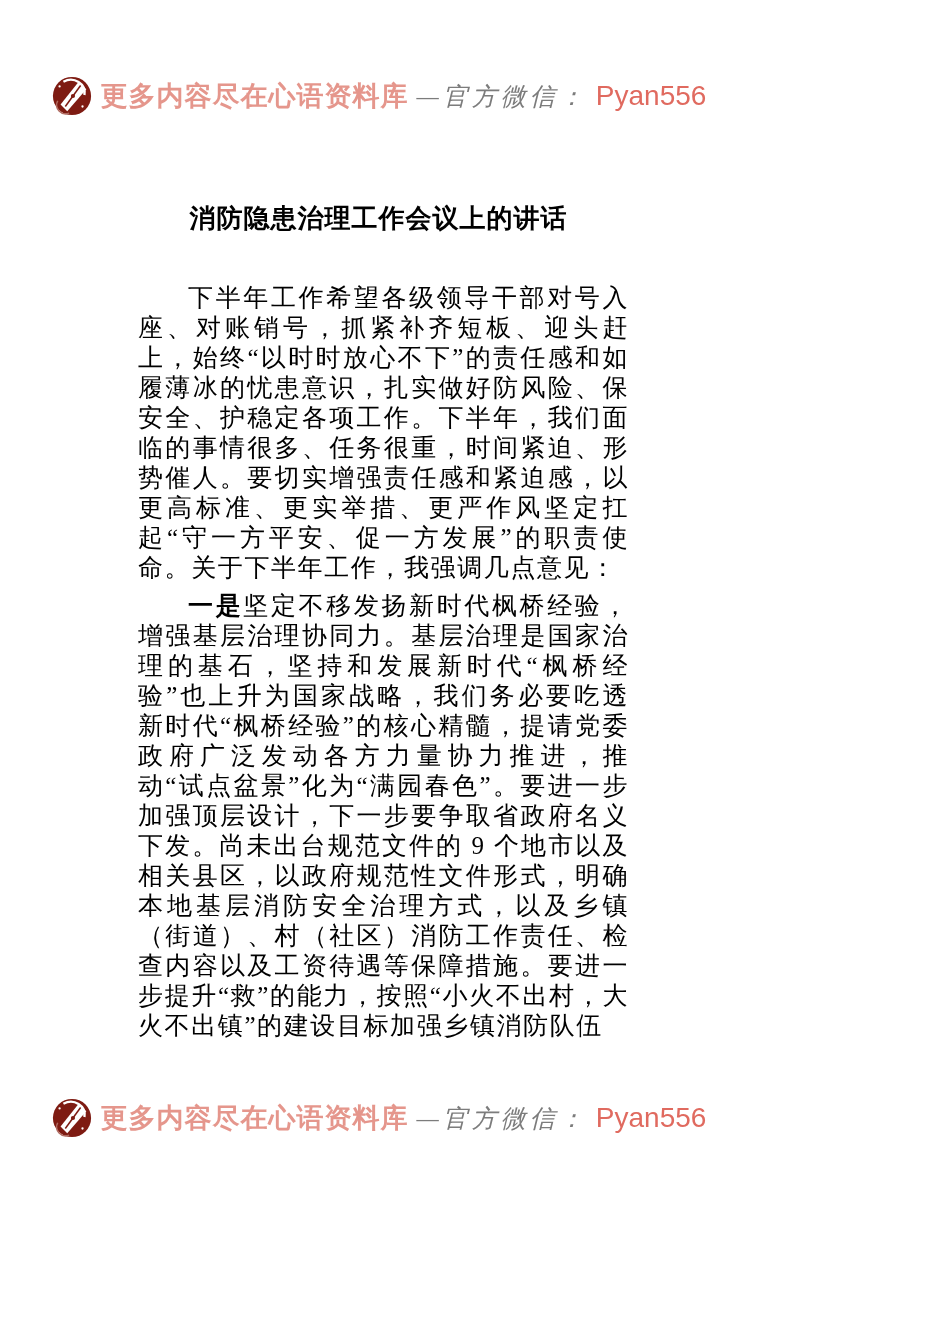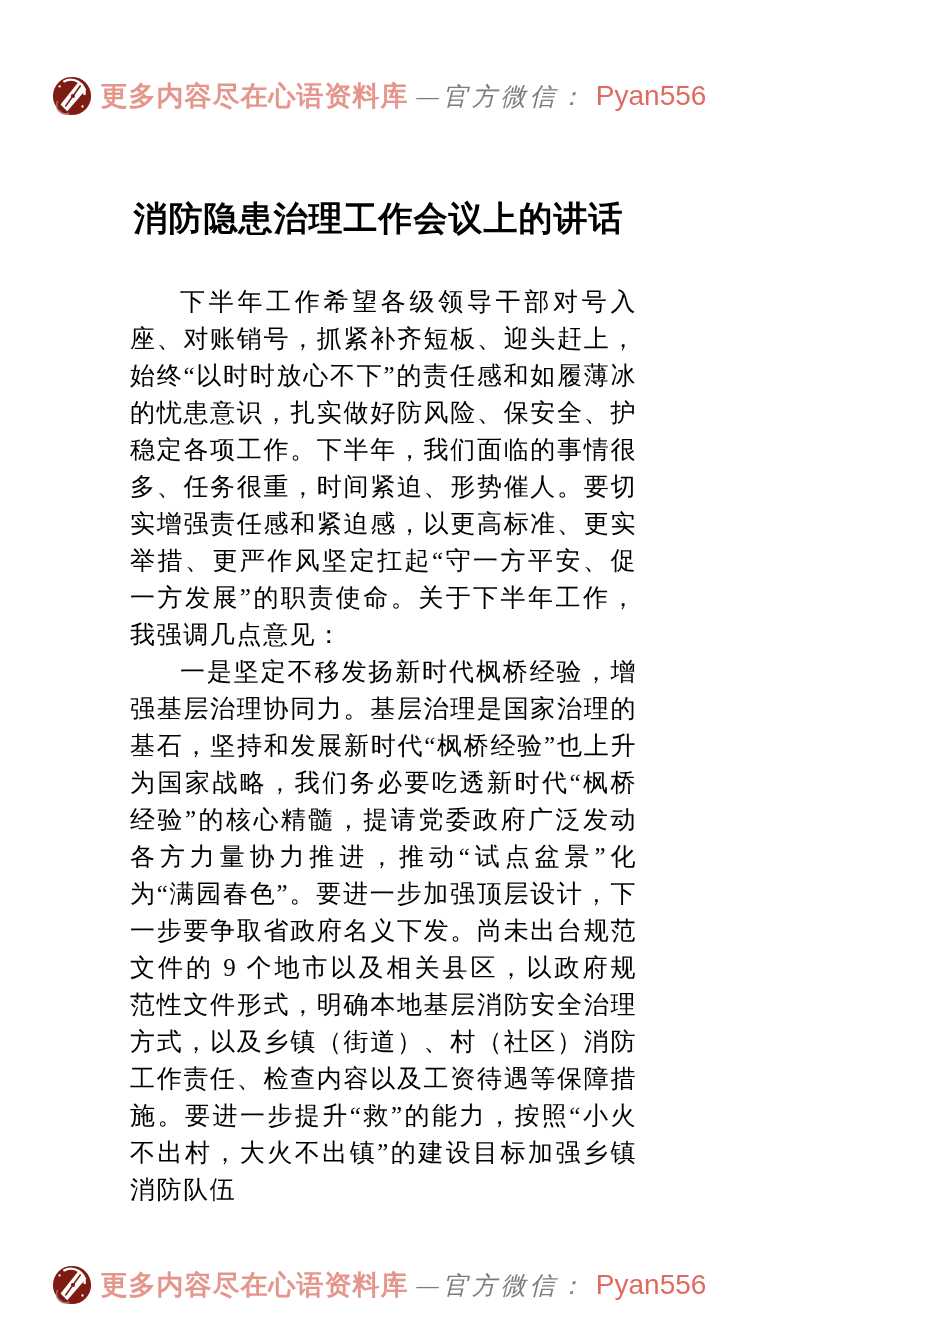--- a/index.html
+++ b/index.html
@@ -37,41 +37,41 @@
     text-align: right;
   }
   .wechat-id {
     font-size: 28px;
     color: #e06a5f;
     font-family: "Liberation Sans", sans-serif;
   }
   .doc-title {
     margin: 80px 0 0 0;
     text-align: center;
-    font-size: 34px;
+    font-size: 26px;
     line-height: 40px;
     font-weight: bold;
     color: #000000;
     letter-spacing: 1px;
   }
   .doc-body {
     margin-top: 44px;
     padding: 0 120px 0 130px;
   }
   .doc-body p {
-    margin: 0;
+    margin: 8px;
     text-indent: 2em;
     font-size: 25px;
-    line-height: 37px;
+    line-height: 30px;
     letter-spacing: 1.6px;
     color: #000000;
     text-align: justify;
     text-justify: inter-ideograph;
   }
-  .doc-body p .lead { font-weight: normal; }
+  .doc-body p .lead { font-weight: bold; }
 </style>
 </head>
 <body>
 
 <div class="page">
 
   <div class="brandbar header">
     <span class="brand-logo">
       <svg viewBox="0 0 44 44" width="42" height="44" aria-hidden="true">
         <circle cx="22" cy="22" r="20" fill="#7e1b12"></circle>

